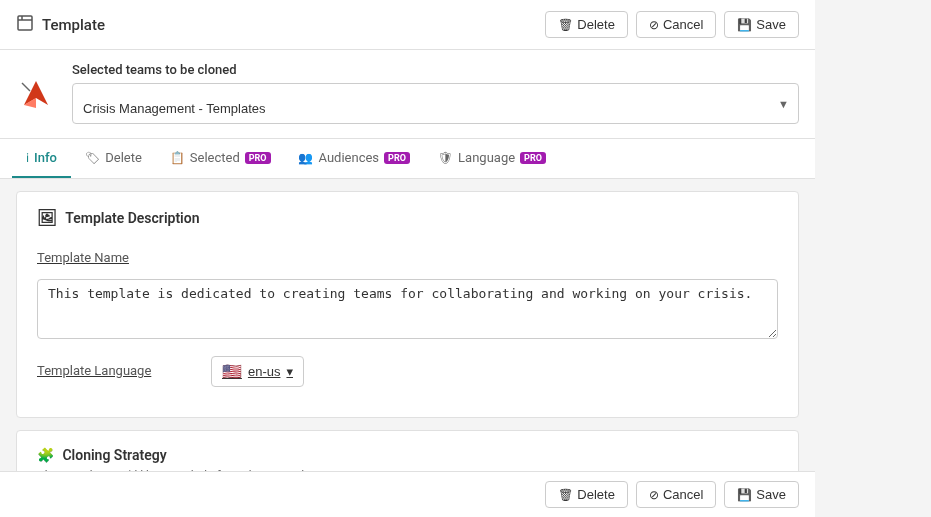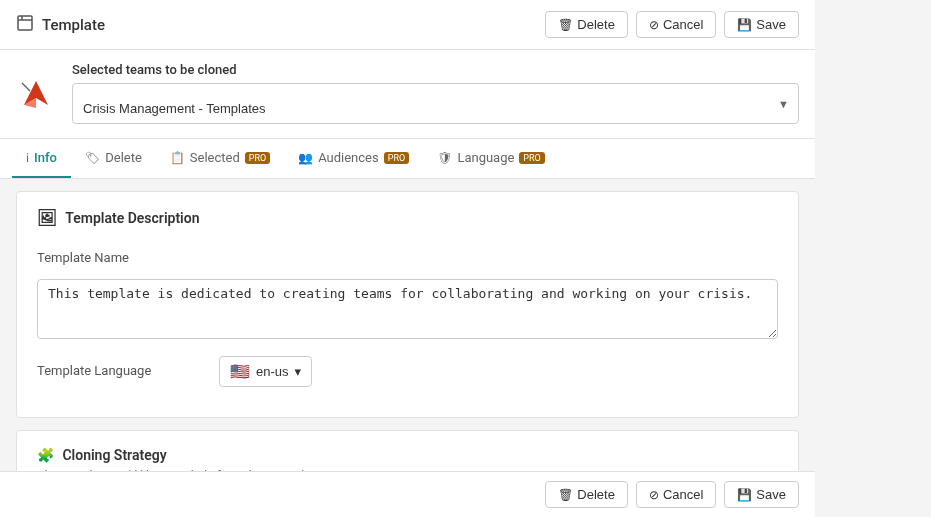--- a/index.html
+++ b/index.html
@@ -133,24 +133,24 @@
       font-size: 13px;
       color: #666;
       white-space: nowrap;
     }
     .tab.active {
       color: #1d8a8a;
       border-bottom-color: #1d8a8a;
       font-weight: 500;
     }
     .pro-badge {
-      background: #a16207;
+      background: #a21caf;
       color: #fff;
       font-size: 9px;
-      font-weight: 400;
+      font-weight: 700;
       padding: 1px 4px;
       border-radius: 3px;
       text-transform: uppercase;
     }
     .tab-icon { font-size: 12px; }
 
     
     .main-content {
       flex: 1;
       overflow-y: auto;
@@ -173,21 +173,22 @@
       color: #333;
       margin-bottom: 16px;
       padding-bottom: 0;
     }
     .section-title-icon { font-size: 16px; }
 
     .form-row {
       display: flex;
       align-items: flex-start;
       margin-bottom: 14px;
-      gap: 32px;
+      gap: 24px;
+      text-decoration: underline;
     }
     .form-label {
       width: 150px;
       min-width: 150px;
       font-size: 13px;
       color: #555;
       padding-top: 7px;
     }
     .form-control {
       flex: 1;

